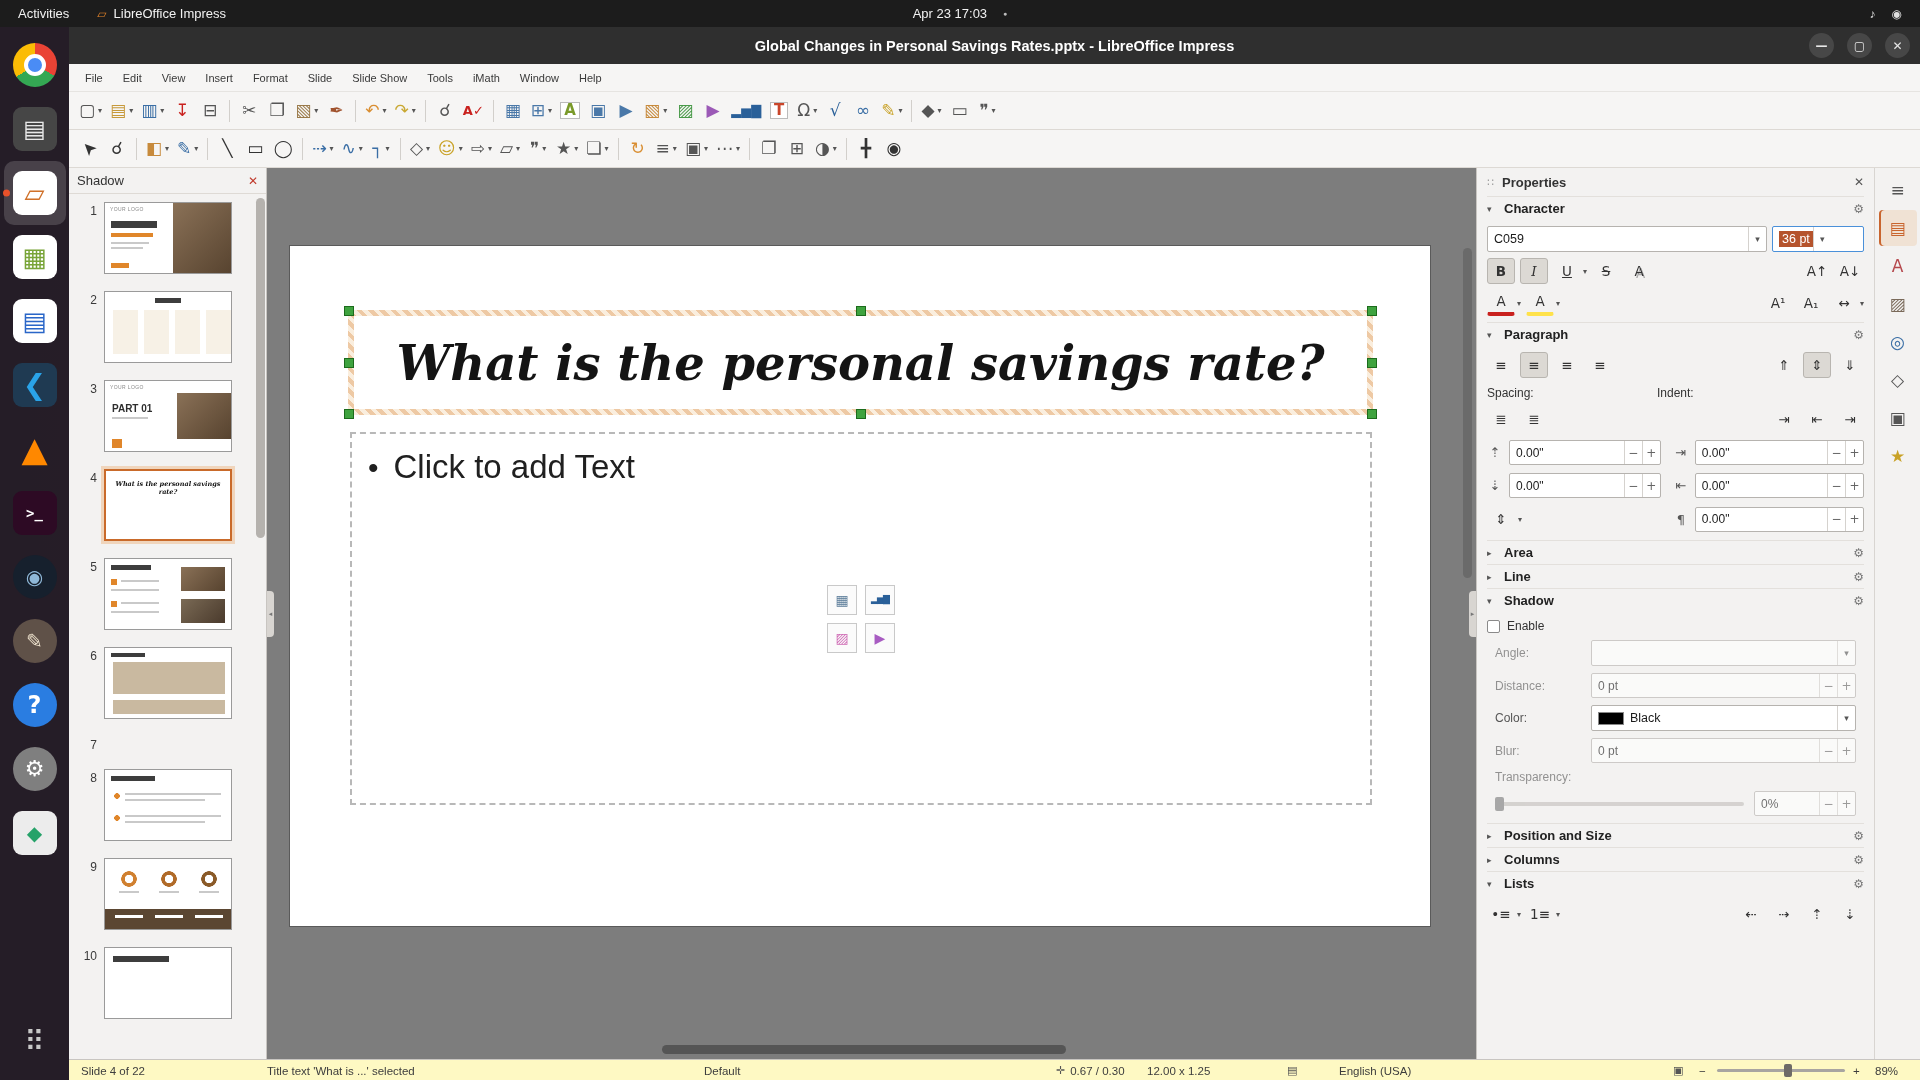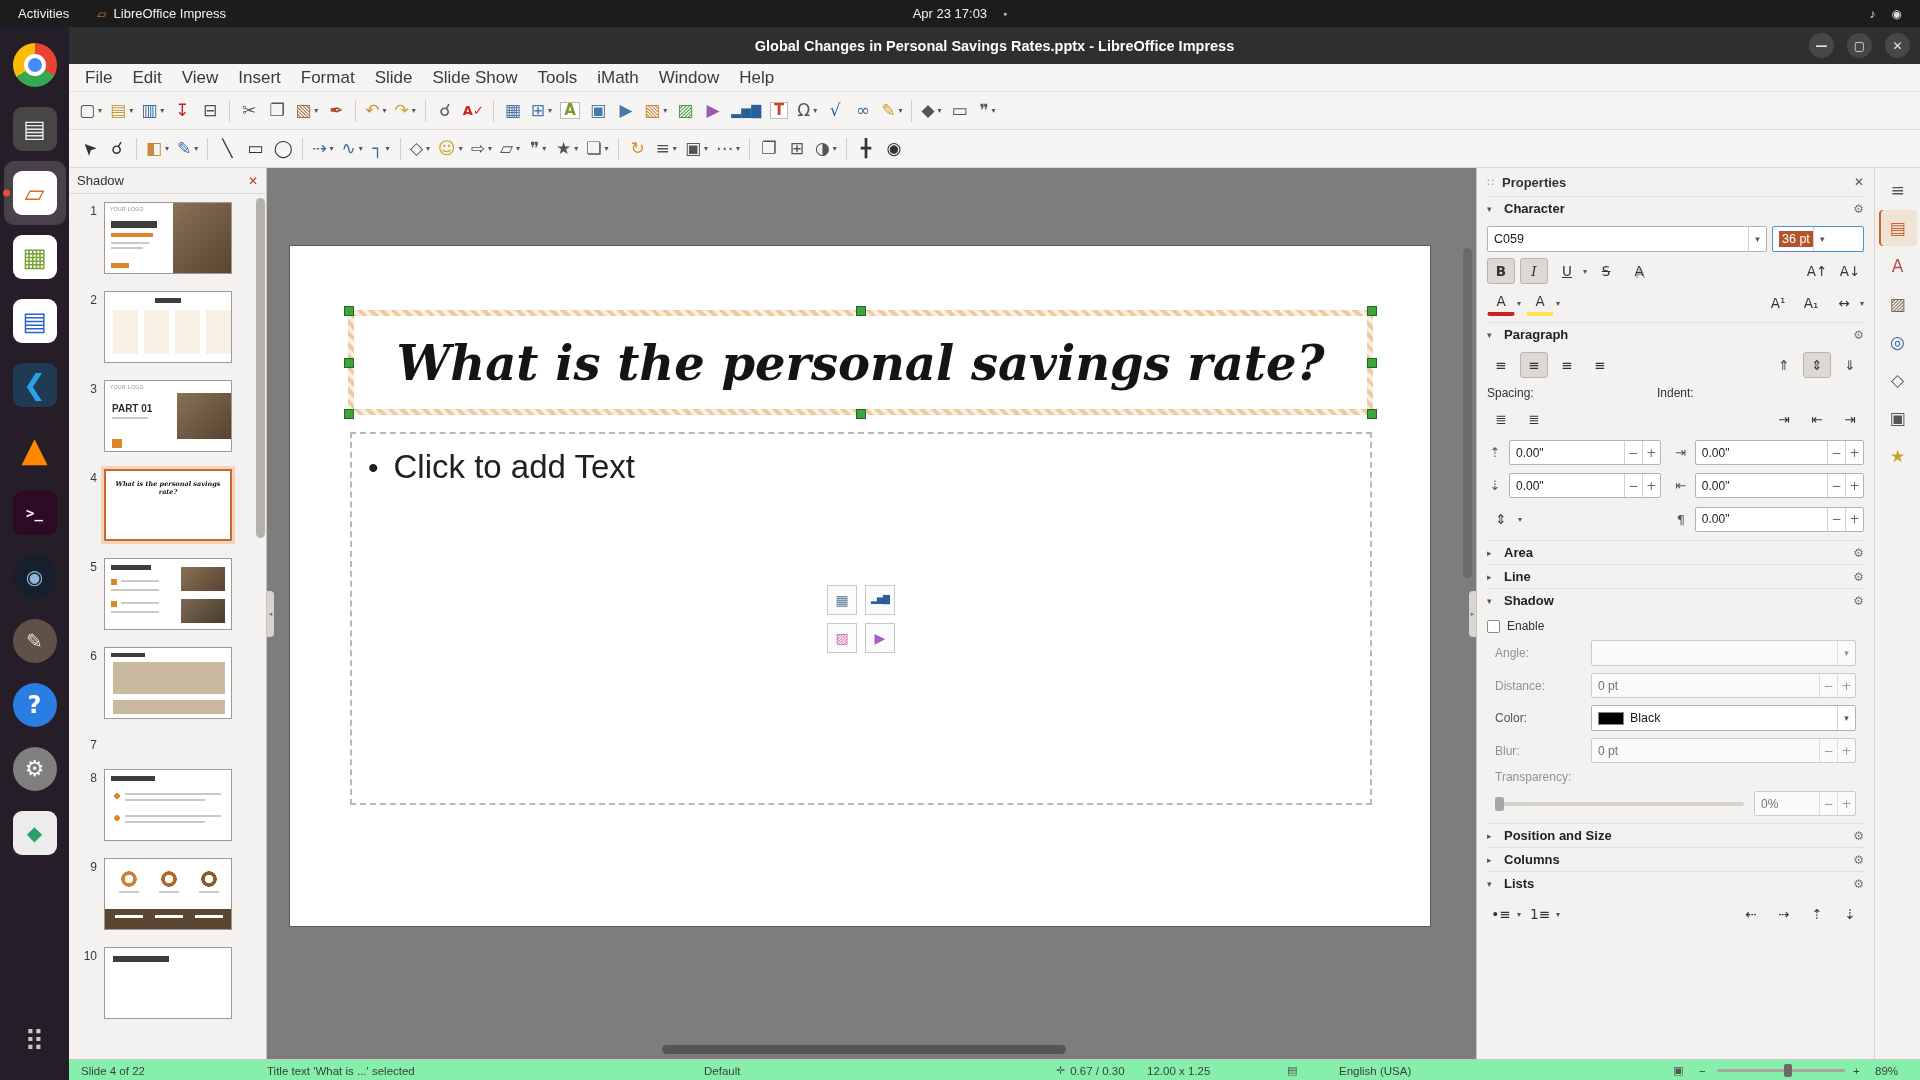--- a/index.html
+++ b/index.html
@@ -38,21 +38,21 @@
   .dock-item[data-name="show-applications"] { margin-top:auto; }
   .dock-item[data-name="show-applications"] .dock-glyph { font-size:28px; }
 
   
   .window { position:absolute; left:69px; top:27px; right:0; bottom:0; display:flex; flex-direction:column; background:#f6f5f4; }
   .titlebar { height:37px; background:#2f2f2f; color:#fff; display:flex; align-items:center; justify-content:center; position:relative; font-size:14.5px; font-weight:bold; }
   .win-btns { position:absolute; right:10px; top:0; height:100%; display:flex; align-items:center; gap:13px; }
   .win-btn { width:25px; height:25px; border-radius:50%; background:#474747; color:#e8e8e8; display:flex; align-items:center; justify-content:center; font-size:12px; cursor:pointer; font-family:"DejaVu Sans", sans-serif; }
 
   .menubar { height:28px; background:#f6f5f4; display:flex; align-items:stretch; padding-left:6px; border-bottom:1px solid #e6e4e1; }
-  .menu-item { display:flex; align-items:center; padding:8px 10px; font-size:17px; color:#3a3a3a; cursor:pointer; }
+  .menu-item { display:flex; align-items:center; padding:8px 10px; font-size:11px; color:#3a3a3a; cursor:pointer; }
 
   .toolbar { height:38px; background:#f6f5f4; border-bottom:1px solid #ddd9d4; display:flex; align-items:center; padding:0 6px; }
   .tbi { height:30px; min-width:28px; padding:0 4px; display:flex; align-items:center; justify-content:center; border-radius:3px; cursor:pointer; }
   .tb-glyph { font-family:"DejaVu Sans", sans-serif; font-size:17px; line-height:1; }
   .tb-caret { font-size:8px; color:#555; margin-left:3px; font-family:"DejaVu Sans", sans-serif; }
   .tb-caret:empty { display:none; }
   .tbi[data-name="separator"] { min-width:1px; width:1px; height:22px; padding:0; margin:0 5px; background:#d2cfcb; border-radius:0; cursor:default; }
   .tbi[data-name="select"] .tb-glyph { display:inline-block; transform:rotate(-135deg); }
   .tbi[data-name="spelling"] .tb-glyph, .tbi[data-name="insert-chart"] .tb-glyph { font-size:13px; font-weight:bold; }
   .tbi[data-name="insert-fontwork"] .tb-glyph, .tbi[data-name="insert-text-box"] .tb-glyph { font-weight:bold; font-size:15px; border:1px solid #bbb; padding:0 3px; background:#fff; }
@@ -210,21 +210,21 @@
   .slider-thumb { position:absolute; left:0; top:-5px; width:9px; height:14px; background:#7a7a7a; border-radius:2px; cursor:grab; }
   .spin.sm { flex:0 0 102px; }
 
   
   .tabstrip { width:46px; background:#f3f2f1; border-left:1px solid #d8d5d1; display:flex; flex-direction:column; align-items:center; padding-top:4px; gap:2px; }
   .tab-item { width:38px; height:36px; display:flex; align-items:center; justify-content:center; border-radius:4px; cursor:pointer; }
   .tab-item[data-active="true"] { background:#f0e2d4; box-shadow:inset 2px 0 0 #c9652e; }
   .tab-glyph { font-family:"DejaVu Sans", sans-serif; font-size:17px; }
 
   
-  .statusbar { height:21px; background:#86efac; border-top:1px solid #c8c5c1; position:relative; font-size:11.5px; color:#3d3d3d; }
+  .statusbar { height:21px; background:#fef9c3; border-top:1px solid #c8c5c1; position:relative; font-size:11.5px; color:#3d3d3d; }
   .sb { position:absolute; top:0; height:21px; display:flex; align-items:center; white-space:nowrap; }
   .sb-ico { font-family:"DejaVu Sans", sans-serif; font-size:11px; color:#555; margin-right:5px; }
   .zslider { position:absolute; left:1648px; top:9px; width:128px; height:3px; background:#a8a5a1; border-radius:2px; }
   .zthumb { position:absolute; left:52%; top:-5px; width:8px; height:13px; background:#6e6b67; border-radius:2px; cursor:grab; }
 </style>
 </head>
 <body>
 
 <div class="screen" data-name="screen">
 

